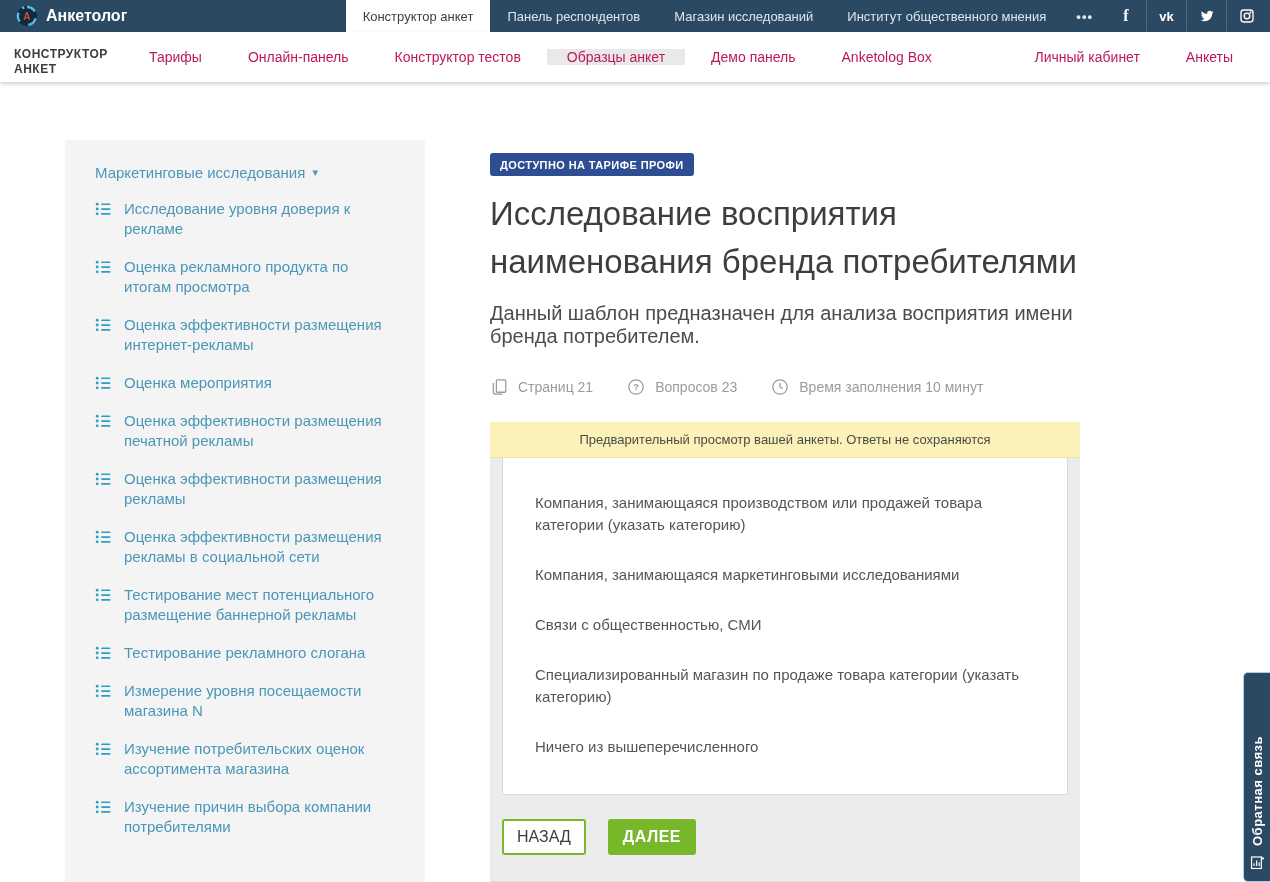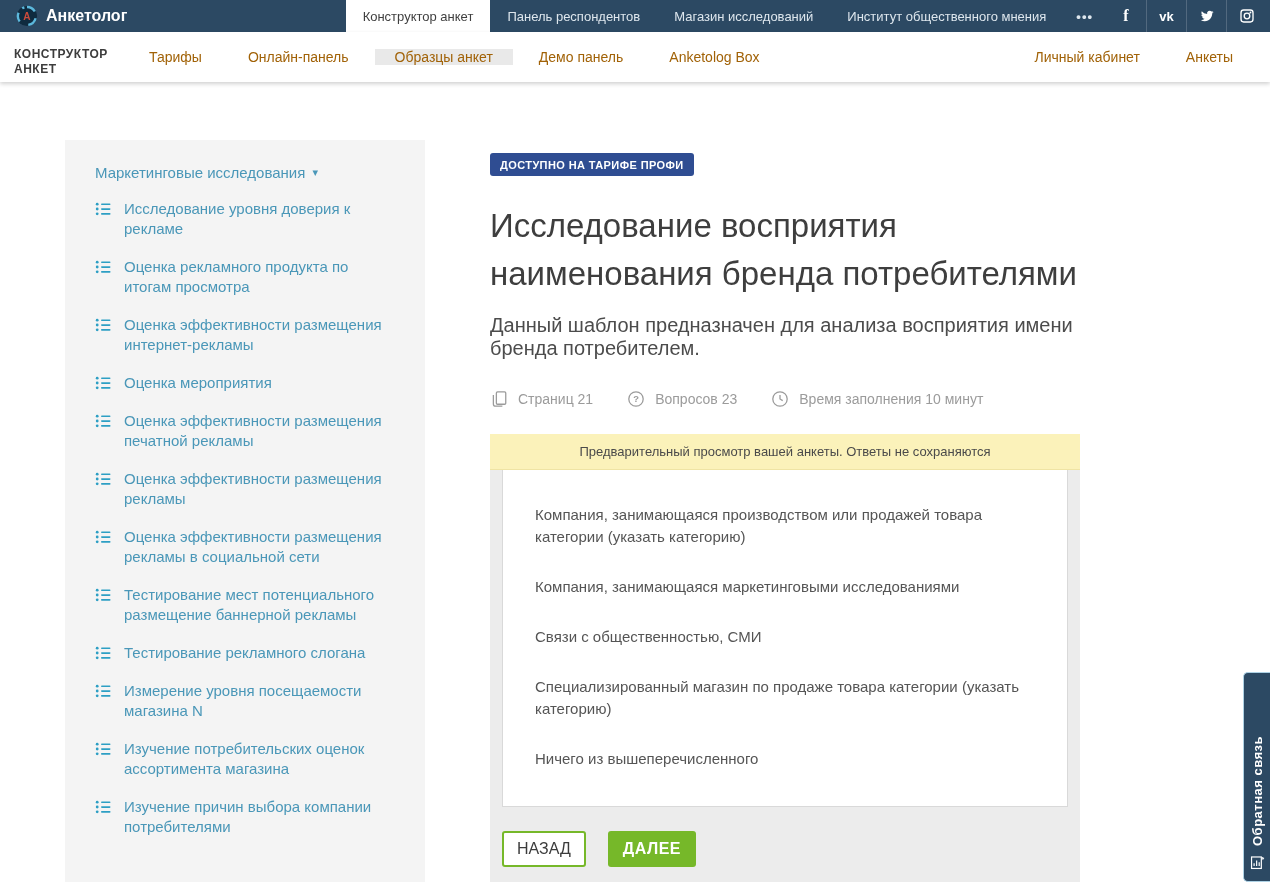--- a/index.html
+++ b/index.html
@@ -25,39 +25,39 @@
   .social svg { width:16px; height:16px; display:block; }
   .fb-glyph { font-size:16px; font-weight:bold; font-family:"Liberation Serif", serif; }
   .vk-glyph { font-size:13px; font-weight:bold; }
   
   .nav2 { height:50px; background:#fff; display:flex; align-items:center;
           box-shadow:0 2px 4px rgba(0,0,0,.18); position:relative; z-index:5; }
   .nav-logo { padding:9px 0 0 14px; width:126px; font-size:12px; font-weight:bold;
               color:#3d3d3d; line-height:15px; letter-spacing:.5px; cursor:pointer; }
   .nav-menu { display:flex; align-items:stretch; }
   .nav-item { display:flex; align-items:center; padding:0 20px; margin:0 3px;
-              font-size:14px; color:#a16207; cursor:pointer; text-decoration:none; white-space:nowrap; }
+              font-size:14px; color:#be185d; cursor:pointer; text-decoration:none; white-space:nowrap; }
   .nav-item.active { background:#e9e9e9; }
   .nav-right { margin-left:auto; display:flex; align-items:stretch; padding-right:14px; }
   
   .sidebar { position:absolute; left:65px; top:140px; width:360px; bottom:0;
              background:#f4f4f4; padding:24px 30px 0 30px; overflow:hidden; }
   .sidebar-header { color:#4a97b8; font-size:15px; cursor:pointer; display:flex;
                     align-items:center; gap:7px; }
   .caret { font-size:11px; color:#4a97b8; }
   .sidebar-list { list-style:none; margin-top:14px; }
   .sidebar-item { display:flex; gap:13px; margin-top:18px; color:#4a97b8;
                   font-size:15px; line-height:20px; cursor:pointer; }
   .list-icon { flex:0 0 16px; margin-top:2px; }
   .list-icon svg { width:16px; height:16px; display:block; }
   
   .main { position:absolute; left:490px; top:140px; width:590px; }
   .badge { display:inline-block; background:#2f4d92; color:#fff; font-size:11px;
            font-weight:bold; letter-spacing:.4px; padding:6px 10px 5px; border-radius:3px; }
-  .title { font-size:33px; font-weight:400; color:#3e3e3e; line-height:48px; margin-top:26px; }
+  .title { font-size:33px; font-weight:400; color:#3e3e3e; line-height:48px; margin-top:14px; }
   .desc { font-size:20px; color:#4c4c4c; margin-top:16px; }
   .stats { display:flex; gap:34px; align-items:center; margin-top:30px;
            color:#9b9b9b; font-size:14px; }
   .stat { display:flex; align-items:center; gap:10px; }
   .stat svg { width:18px; height:18px; display:block; }
   
   .preview { margin-top:26px; background:#ececec; }
   .preview-banner { background:#fbf2ba; border-bottom:1px solid #efe4a4; text-align:center;
                     font-size:13px; color:#4a4a4a; padding:10px 12px; }
   .answers-card { background:#fff; border:1px solid #d9d9d9; border-top:none;
@@ -136,20 +136,21 @@
 </header>
 
 <nav class="nav2">
   <div class="nav-logo">
     <div>КОНСТРУКТОР</div>
     <div>АНКЕТ</div>
   </div>
   <div class="nav-menu">
     <a class="nav-item">Тарифы</a>
     <a class="nav-item">Онлайн-панель</a>
+    <a class="nav-item">Конструктор тестов</a>
     <a class="nav-item active">Образцы анкет</a>
     <a class="nav-item">Демо панель</a>
     <a class="nav-item">Anketolog Box</a>
   </div>
   <div class="nav-right">
     <a class="nav-item">Личный кабинет</a>
     <a class="nav-item">Анкеты</a>
   </div>
 </nav>
 

